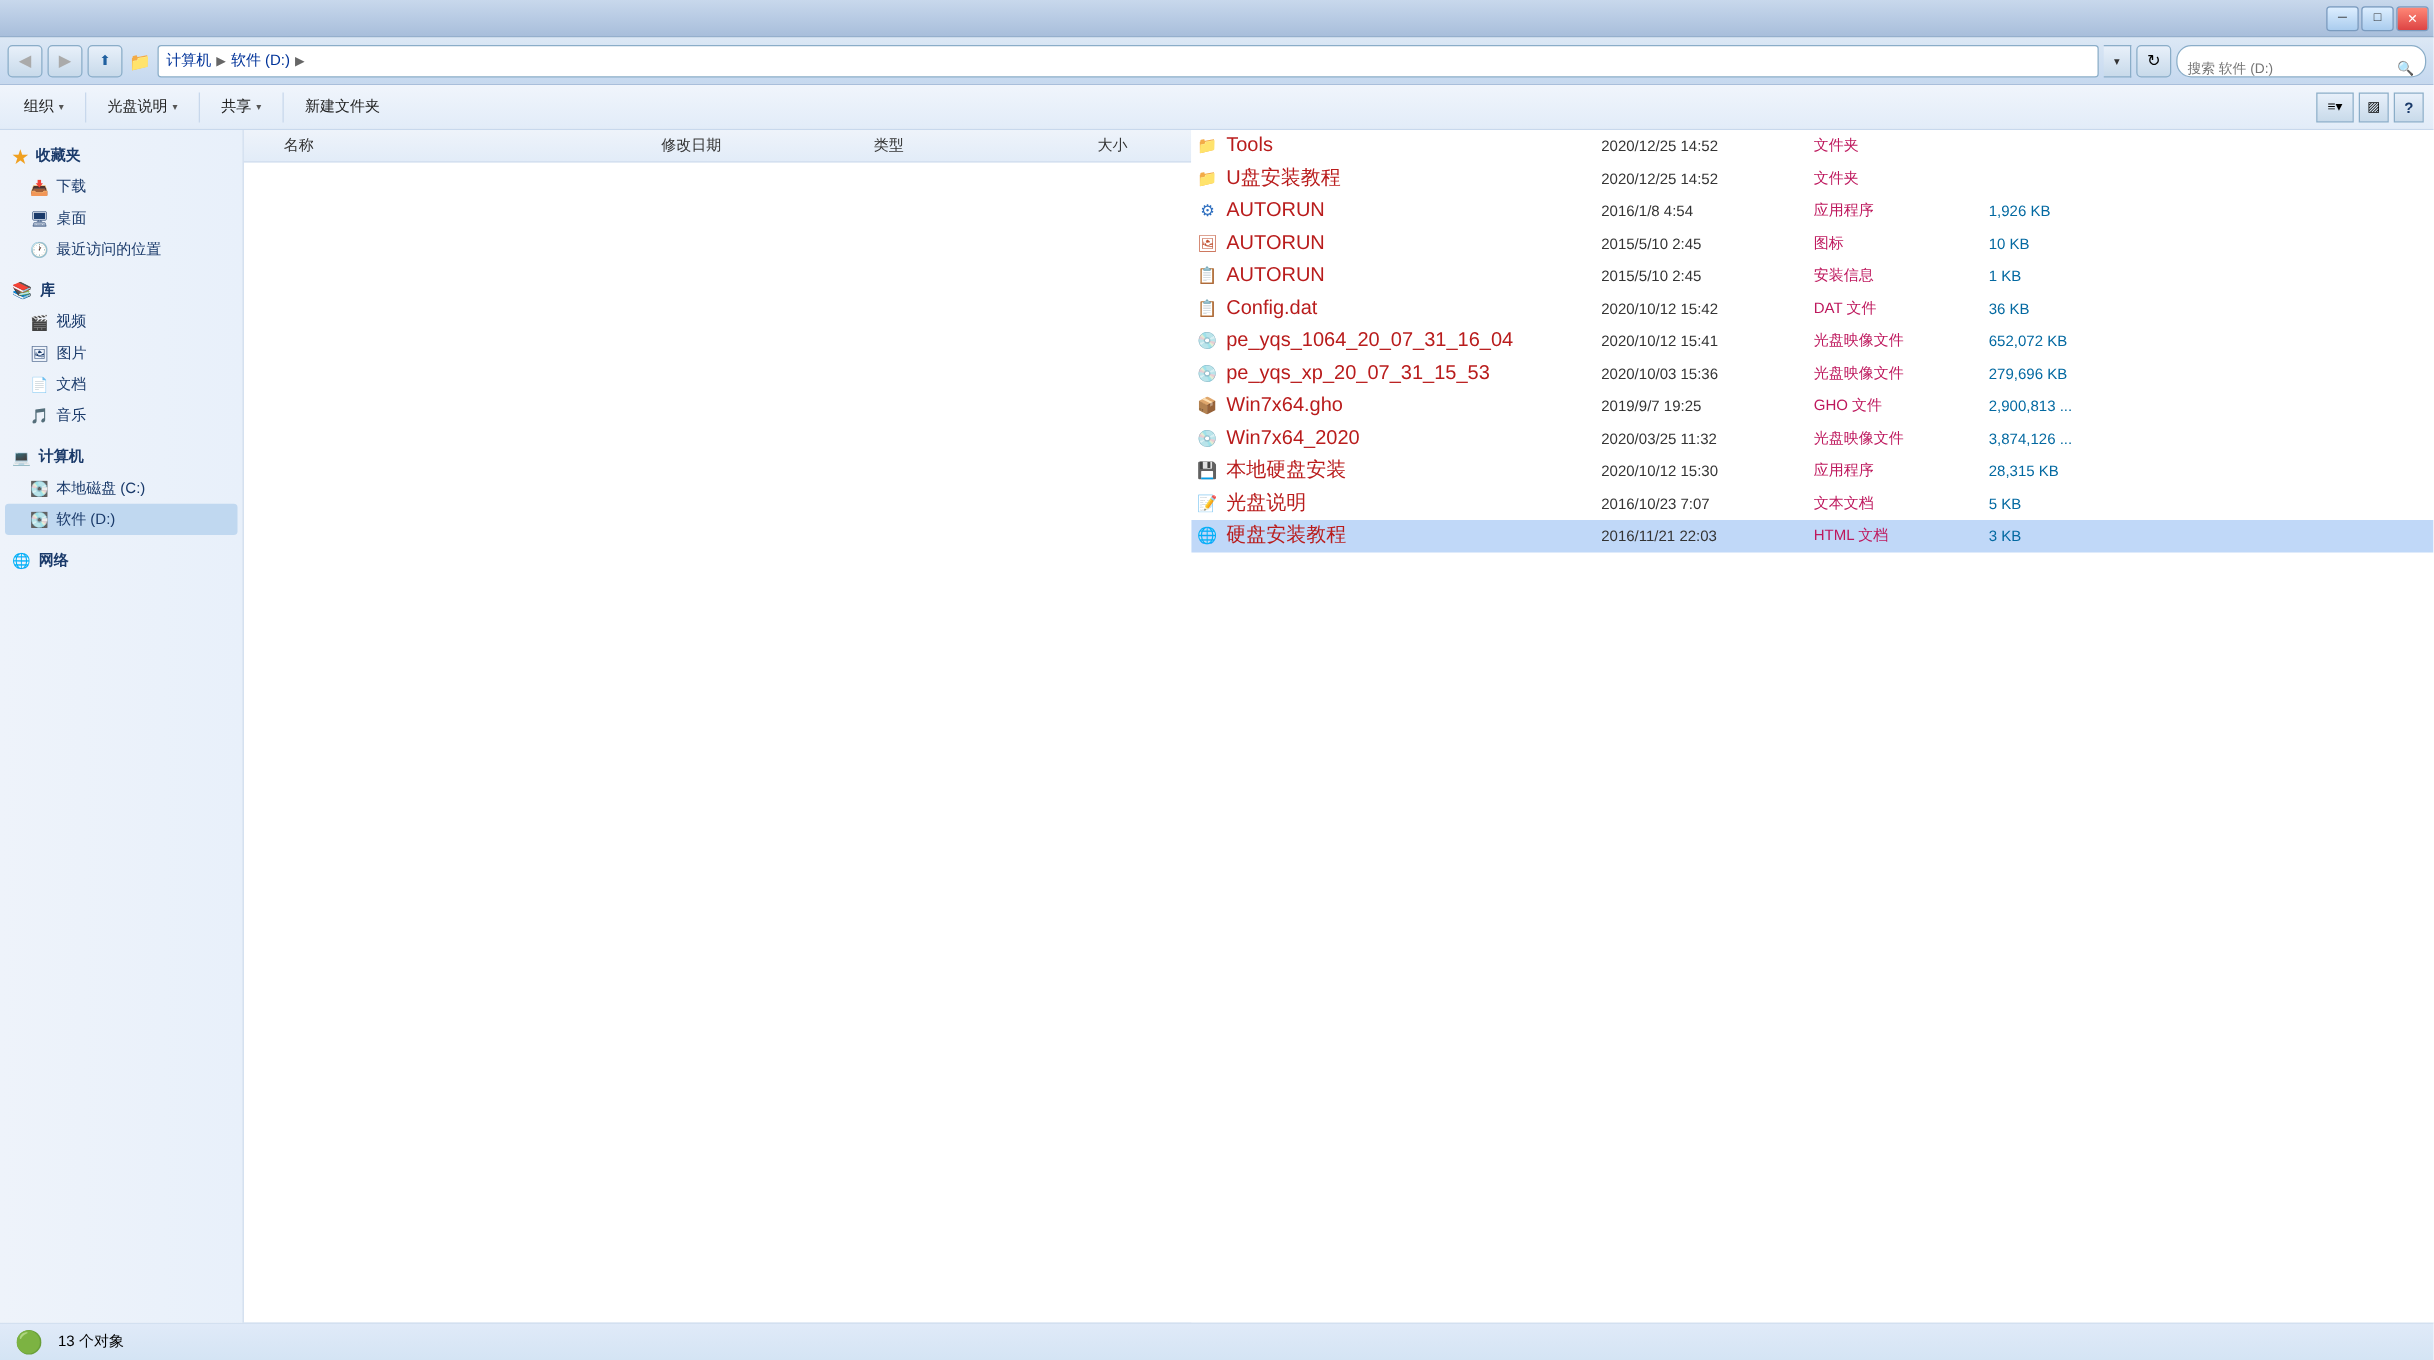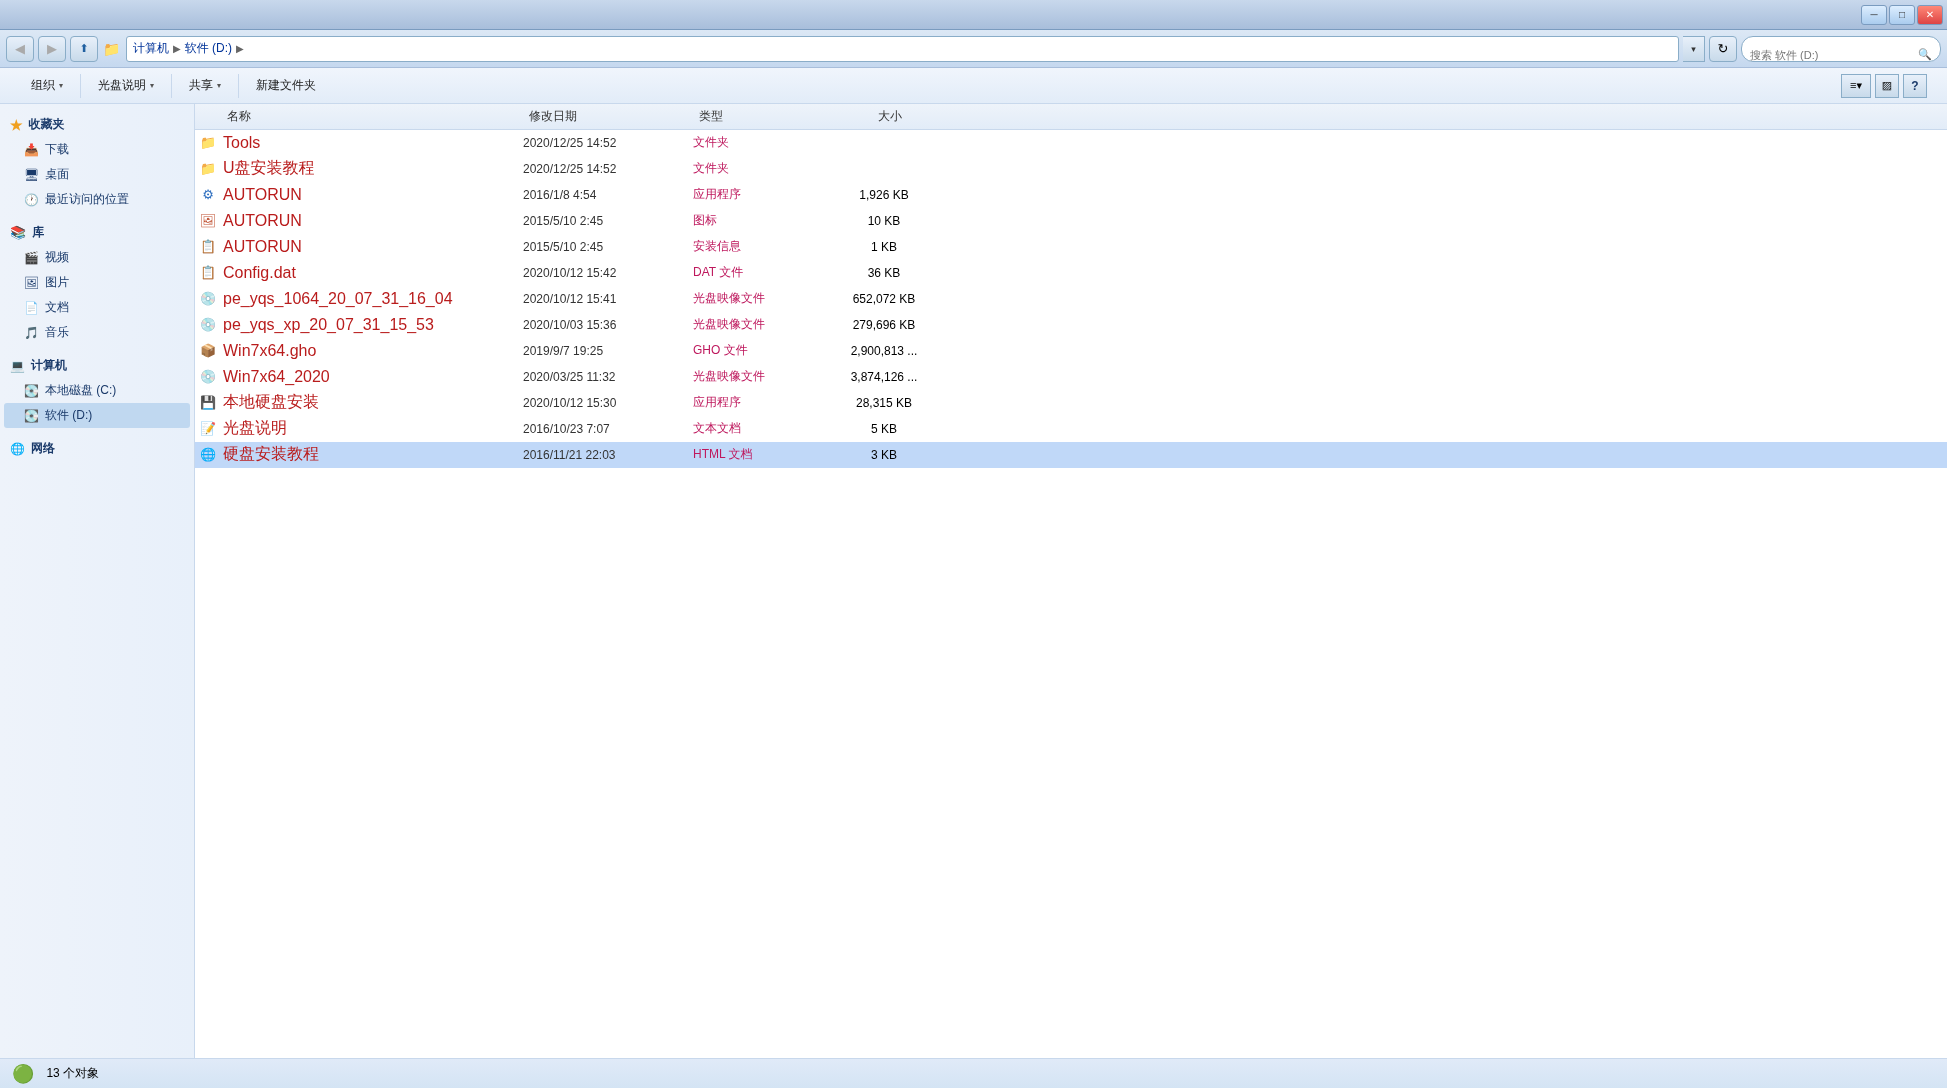--- a/index.html
+++ b/index.html
@@ -136,21 +136,21 @@
       flex: 1;
       background: transparent;
     }
 
     
     .toolbar {
       height: 36px;
       background: linear-gradient(to bottom, #f0f5fc, #e2ecf8);
       display: flex;
       align-items: center;
-      padding: 0 20px;
+      padding: 0 8px;
       gap: 2px;
       border-bottom: 1px solid #c8d8ec;
       justify-content: space-between;
     }
     .toolbar-btn {
       height: 28px;
       padding: 0 10px;
       border: 1px solid transparent;
       border-radius: 3px;
       background: transparent;
@@ -215,21 +215,21 @@
     .sidebar-item.active {
       background: #c0d8f0;
     }
     .icon-star { color: #f0a020; font-size: 14px; }
     .icon-lib { color: #6688bb; font-size: 13px; }
 
     
     .file-area {
       flex: 1;
       display: flex;
-      flex-direction: column;
+      flex-direction: row;
       overflow: hidden;
     }
     .file-columns {
       display: flex;
       align-items: center;
       height: 26px;
       background: linear-gradient(to bottom, #eef3fa, #e2ecf8);
       border-bottom: 1px solid #c8d8ec;
       padding: 0 4px;
     }
@@ -260,21 +260,21 @@
       margin-right: 6px;
       display: inline-flex;
       align-items: center;
       justify-content: center;
       font-size: 13px;
       flex-shrink: 0;
     }
     .file-name { width: 300px; font-size: 16px; color: #b91c1c; white-space: nowrap; overflow: hidden; text-overflow: ellipsis; }
     .file-date { width: 170px; font-size: 12px; color: #333; }
     .file-type { width: 140px; font-size: 12px; color: #be185d; }
-    .file-size { width: 110px; text-align: center; font-size: 12px; color: #000000; padding-right: 8px; }
+    .file-size { width: 110px; text-align: left; font-size: 12px; color: #0369a1; padding-right: 8px; }
 
     
     .status-bar {
       height: 30px;
       background: linear-gradient(to bottom, #e0eaf8, #d4e4f4);
       border-top: 1px solid #c8d8ec;
       display: flex;
       align-items: center;
       padding: 0 12px;
       gap: 12px;

